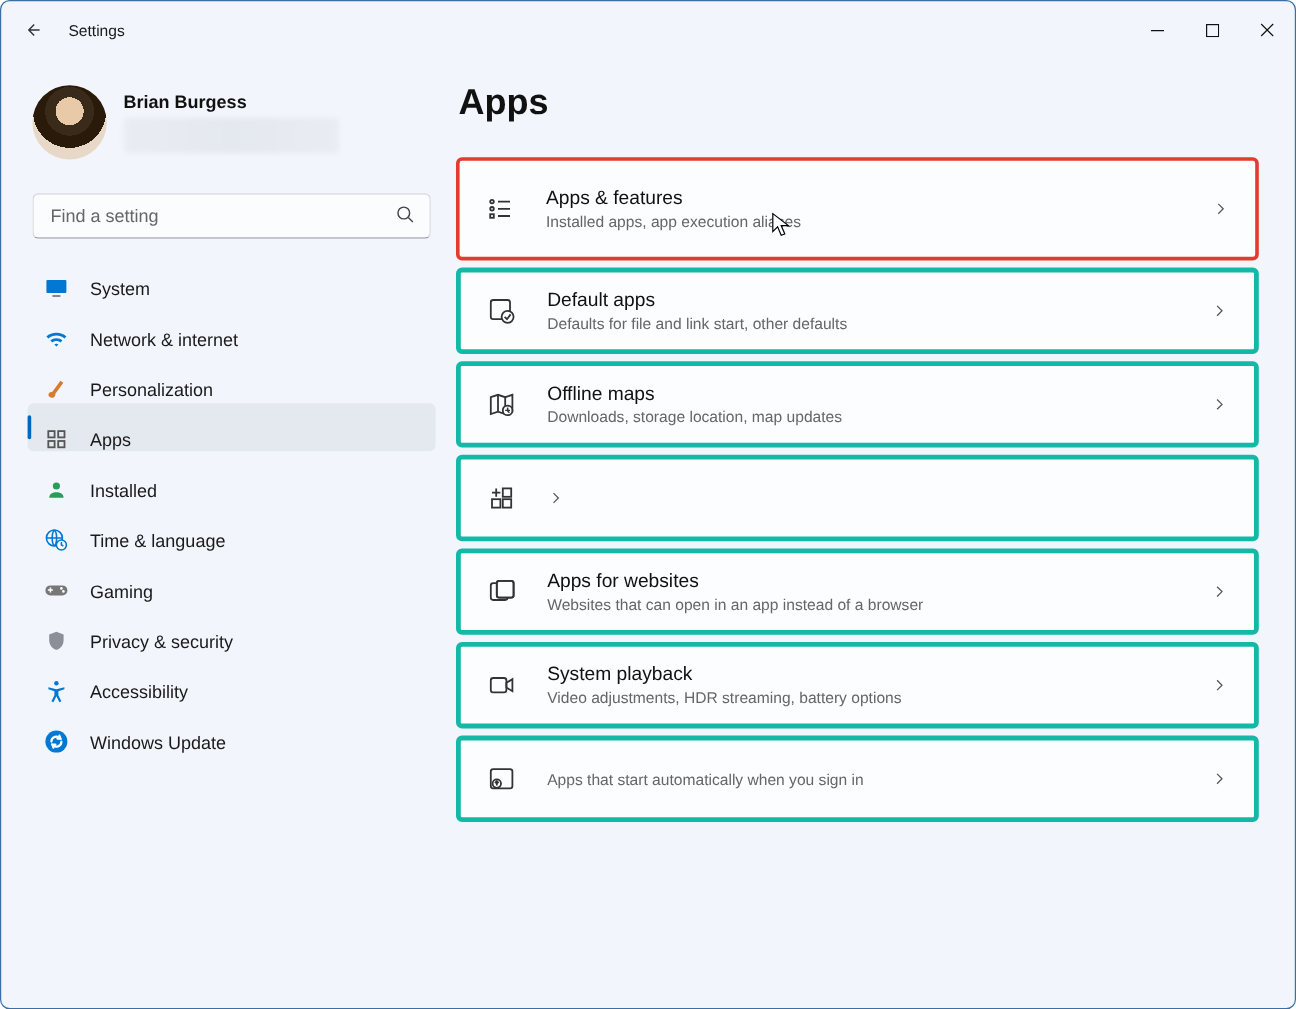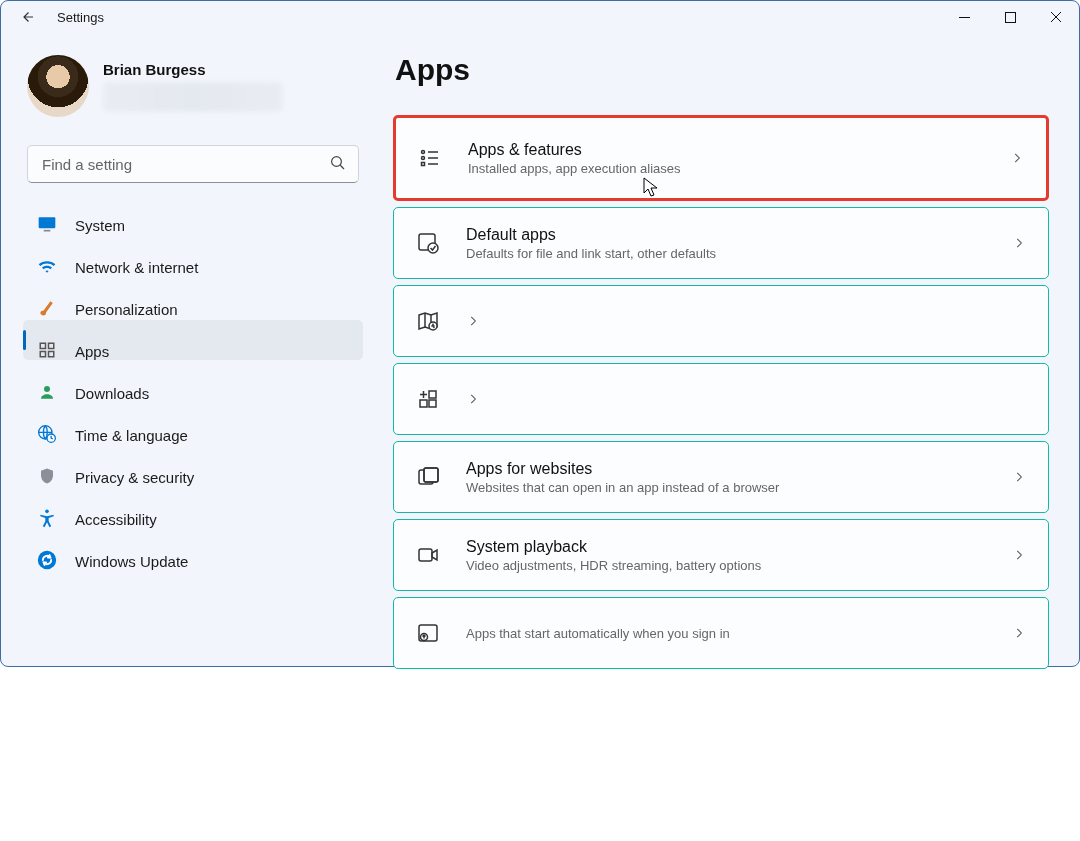--- a/index.html
+++ b/index.html
@@ -5,41 +5,41 @@
   * { box-sizing: border-box; margin: 0; padding: 0; }
   body {
     font-family: "Segoe UI", -apple-system, sans-serif;
     background: #fff;
     width: 1080px;
     height: 841px;
     overflow: hidden;
   }
   .window {
     width: 1080px;
-    height: 667px;
+    height: 841px;
     background: #f2f6fc;
     border: 1px solid #3a6ea5;
     border-radius: 8px;
     position: relative;
     display: flex;
     flex-direction: column;
   }
   .titlebar {
     height: 48px;
     display: flex;
     align-items: center;
     justify-content: space-between;
     padding: 0 0 0 12px;
   }
   .titlebar-left { display:flex; align-items:center; gap:16px; }
   .back-btn { width:28px; height:28px; display:flex; align-items:center; justify-content:center; cursor:pointer; }
   .app-title { font-size:13px; color:#1a1a1a; }
   .win-controls { display:flex; }
   .win-btn { width:46px; height:32px; display:flex; align-items:center; justify-content:center; cursor:pointer; }
-  .content { flex:1; display:flex; padding: 18px 30px 10px 22px; gap: 30px; }
+  .content { flex:1; display:flex; padding: 18px 30px 10px 22px; gap: 17px; }
   .sidebar { width: 340px; display:flex; flex-direction:column; }
   .profile { display:flex; align-items:flex-start; gap:14px; padding:4px 4px 10px 4px; }
   .avatar {
     width:62px; height:62px; border-radius:50%;
     background: radial-gradient(circle at 50% 35%, #e8c9a8 0 23%, #3a2a1a 23% 40%, #2a1a0a 40% 60%, #e8d8c8 60% 100%);
     flex-shrink:0;
   }
   .profile-text { padding-top:6px; }
   .profile-name { font-weight:600; font-size:15px; color:#111; }
   .profile-sub { width:180px; height:30px; background:linear-gradient(90deg,#e6eaf0,#dfe4ea,#e6eaf0); border-radius:4px; margin-top:4px; filter:blur(2px); opacity:0.7;}
@@ -61,21 +61,21 @@
   .nav-item.selected { background:#e4e9ef; }
   .nav-item.selected::before {
     content:""; position:absolute; left:0; top:10px; bottom:10px;
     width:3px; background:#0067c0; border-radius:2px;
   }
   .nav-icon { width:20px; height:20px; display:flex; align-items:center; justify-content:center; flex-shrink:0; }
   .main { flex:1; display:flex; flex-direction:column; }
   .page-title { font-size:30px; font-weight:600; color:#111; margin:2px 0 28px 2px; }
   .cards { display:flex; flex-direction:column; gap:6px; }
   .card {
-    background:#fcfdfe; border:1px solid #14b8a6; border-radius:5px;
+    background:#fcfdfe; border:4px solid #14b8a6; border-radius:5px;
     height:72px; display:flex; align-items:center; padding:0 22px;
     cursor:pointer; gap:26px;
   }
   .card.highlight { border:3px solid #e33b2e; height:86px; }
   .card-icon { width:24px; height:24px; display:flex; align-items:center; justify-content:center; flex-shrink:0; }
   .card-text { flex:1; display:flex; flex-direction:column; gap:2px; }
   .card-title { font-size:16px; color:#111; }
   .card-sub { font-size:13px; color:#666; }
   .chevron { flex-shrink:0; }
   .cursor {
@@ -169,35 +169,46 @@
             </span>
     <span>Apps</span>
           </div>
           <div class="nav-item">
             <span class="nav-icon">
               <svg width="18" height="18" viewBox="0 0 24 24" fill="#2a9d5a">
                 <circle cx="12" cy="8" r="4"></circle>
                 <path d="M4 21c0-4 4-6 8-6s8 2 8 6z"></path>
               </svg>
             </span>
-    <span>Downloads</span>
+    <span>Installed</span>
           </div>
           <div class="nav-item">
             <span class="nav-icon">
               <svg width="20" height="20" viewBox="0 0 24 24" fill="none" stroke="#0078d4" stroke-width="1.6">
                 <circle cx="10" cy="10" r="8"></circle>
                 <path d="M2 10h16M10 2c3 3 3 13 0 16M10 2c-3 3-3 13 0 16"></path>
                 <circle cx="17" cy="17" r="5" fill="#fff"></circle>
                 <path d="M17 14v3l2 1"></path>
               </svg>
             </span>
     <span>Time &amp; language</span>
           </div>
           <div class="nav-item">
             <span class="nav-icon">
+              <svg width="22" height="16" viewBox="0 0 24 16" fill="#777">
+                <rect x="1" y="3" width="22" height="10" rx="5"></rect>
+                <circle cx="17" cy="6" r="1.3" fill="#fff"></circle>
+                <circle cx="19" cy="9" r="1.3" fill="#fff"></circle>
+                <path d="M6 5v5M3.5 7.5h5" stroke="#fff" stroke-width="1.5"></path>
+              </svg>
+            </span>
+    <span>Gaming</span>
+          </div>
+          <div class="nav-item">
+            <span class="nav-icon">
               <svg width="18" height="20" viewBox="0 0 24 24" fill="#8a8f98">
                 <path d="M12 2l8 3v6c0 6-4 10-8 11-4-1-8-5-8-11V5z"></path>
               </svg>
             </span>
     <span>Privacy &amp; security</span>
           </div>
           <div class="nav-item">
             <span class="nav-icon">
               <svg width="20" height="20" viewBox="0 0 24 24" fill="#0078d4">
                 <circle cx="12" cy="4" r="2.2"></circle>
@@ -258,20 +269,24 @@
           <div class="card">
     <span class="card-icon">
               <svg width="24" height="24" viewBox="0 0 24 24" stroke="#333" stroke-width="1.5" fill="none">
                 <path d="M3 6l6-2 6 2 6-2v14l-6 2-6-2-6 2z"></path>
                 <path d="M9 4v14M15 6v14"></path>
                 <circle cx="17" cy="17" r="4" fill="#fff"></circle>
                 <path d="M17 15v2M17 19l0 0M15 17h4" stroke-width="1"></path>
                 <path d="M17 14.5v3l1.5 1.5" stroke-width="1.2"></path>
               </svg>
             </span>
+    <div class="card-text">
+      <div class="card-title">Offline maps</div>
+      <div class="card-sub">Downloads, storage location, map updates</div>
+    </div>
     <svg class="chevron" width="14" height="14" viewBox="0 0 24 24" fill="none" stroke="#555" stroke-width="1.8">
               <path d="M9 5l7 7-7 7"></path>
             </svg>
           </div>
           <div class="card">
     <span class="card-icon">
               <svg width="24" height="24" viewBox="0 0 24 24" stroke="#333" stroke-width="1.5" fill="none">
                 <rect x="13" y="4" width="7" height="7"></rect>
                 <rect x="4" y="13" width="7" height="7"></rect>
                 <rect x="13" y="13" width="7" height="7"></rect>

